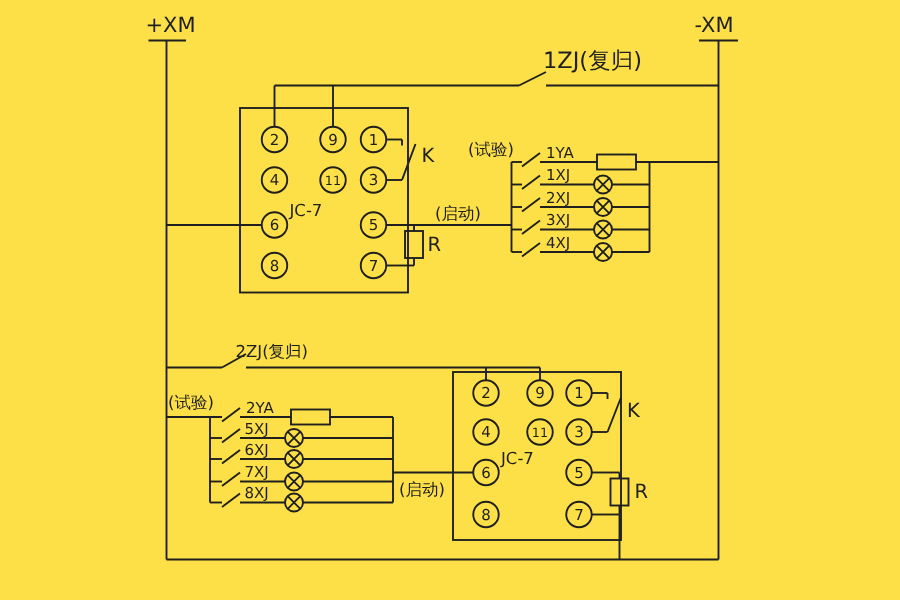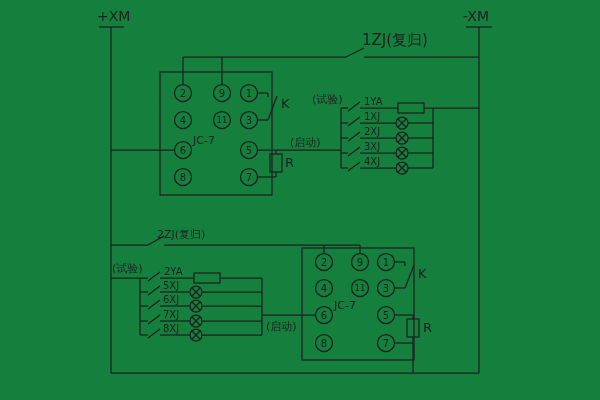--- a/index.html
+++ b/index.html
@@ -1,16 +1,16 @@
 <!DOCTYPE html>
 <html><head>
 <meta charset="utf-8">
 <style>
   html,body{margin:0;padding:0;background:#ffffff;}
-  .stage{position:relative;width:600px;height:400px;background:#15803d;overflow:hidden;}
+  .stage{position:relative;width:600px;height:400px;background:#fde047;overflow:hidden;}
   svg line, svg rect, svg circle, svg path{stroke:#1f1f1f;stroke-width:1.25;fill:none;}
   svg text{fill:#1f1f1f;stroke:none;font-family:"DejaVu Sans","Liberation Sans",sans-serif;}
   .t-num{font-size:10px;text-anchor:middle;}
   .t-num-sm{font-size:8.5px;text-anchor:middle;}
   .t-xs{font-size:10px;}
   .t-sm{font-size:11px;}
   .t-md{font-size:13px;}
   .t-lg{font-size:14px;}
   .t-xl{font-size:15px;}
 </style>

